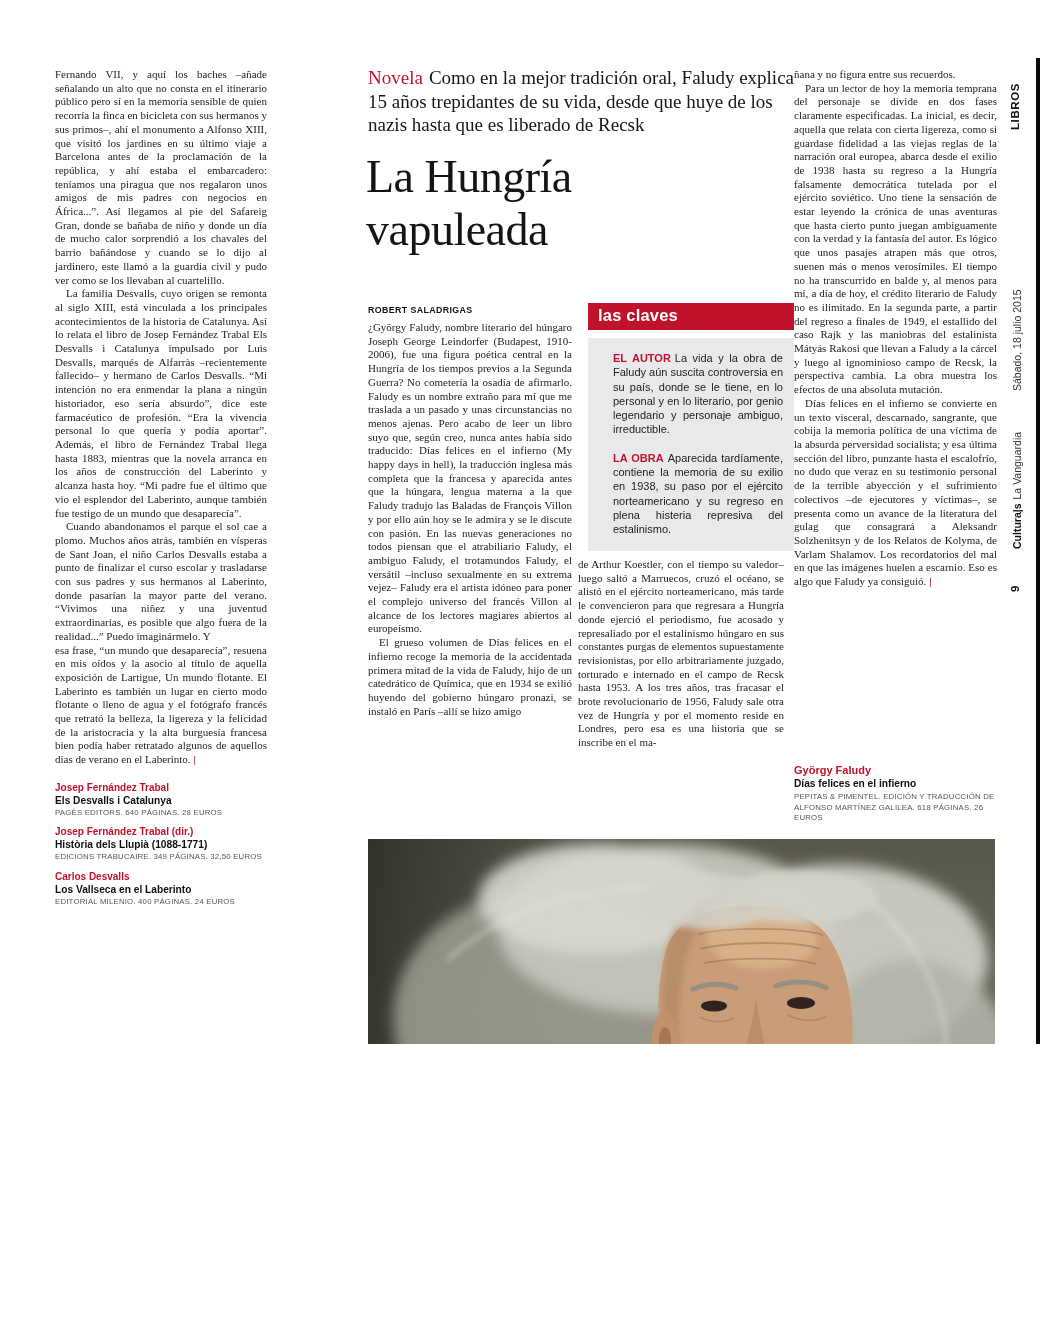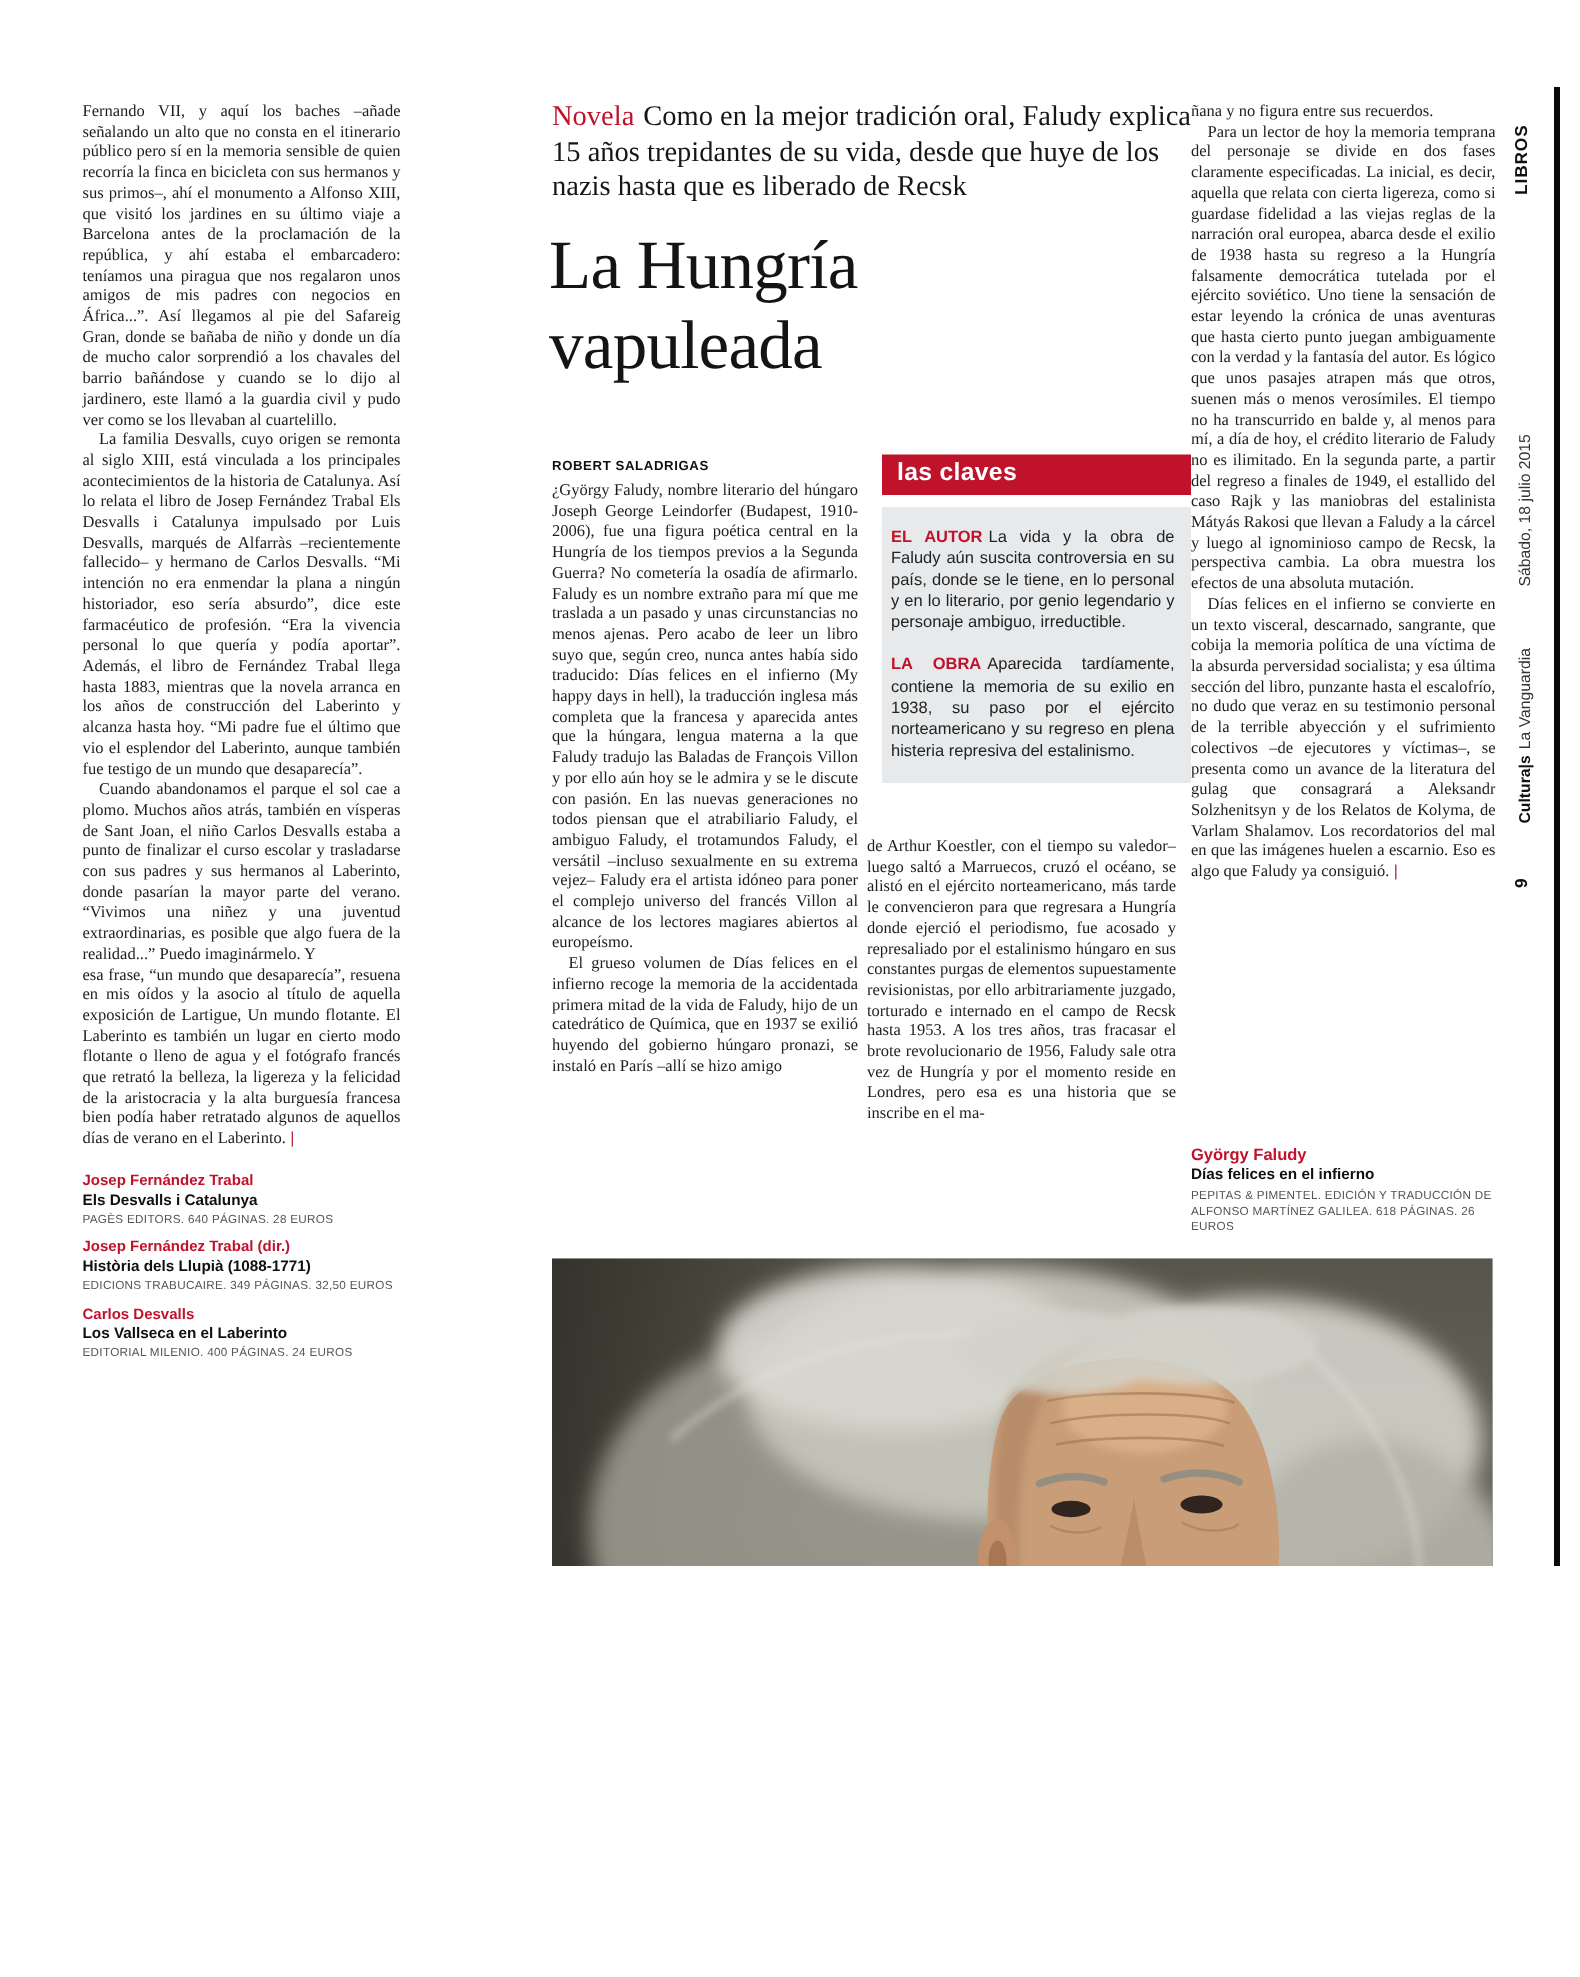--- a/index.html
+++ b/index.html
@@ -33,21 +33,21 @@
 
   
   .col1{position:absolute;left:368px;top:321px;width:204px;height:504px;overflow:hidden;}
   .col2{position:absolute;left:578px;top:558px;width:206px;height:268px;overflow:hidden;}
   .col3{position:absolute;left:794px;top:68px;width:203px;height:694px;overflow:hidden;}
 
   
   .claves{position:absolute;left:588px;top:303px;width:206px;font-family:"Liberation Sans",sans-serif;}
   .claves-bar{background:#c0122b;color:#fff;font-weight:bold;font-size:16.5px;
               padding:3px 10px 5px 10px;letter-spacing:.2px;}
-  .claves-box{background:#e7e9eb;margin-top:8px;padding:13px 11px 14px 6px;}
+  .claves-box{background:#e7e9eb;margin-top:8px;padding:13px 11px 14px 25px;}
   .claves-item{margin:0;font-size:11px;line-height:14.3px;color:#222;text-align:justify;}
   .claves-item + .claves-item{margin-top:14px;}
   .claves-label{color:#c0122b;font-weight:bold;margin-right:4px;}
 
   
   .featured-book{position:absolute;left:794px;top:764px;width:203px;font-family:"Liberation Sans",sans-serif;}
   .featured-book .author{color:#c0122b;font-weight:bold;font-size:11px;line-height:13px;}
   .featured-book .title{color:#101010;font-weight:bold;font-size:10.2px;line-height:13px;}
   .featured-book .details{color:#555;font-size:7.8px;line-height:10.5px;letter-spacing:.2px;margin-top:2px;}
 
@@ -98,21 +98,21 @@
   </div>
 
   <div class="kicker">
     <span class="kicker-genre">Novela</span><span>Como en la mejor tradición oral, Faludy explica 15 años trepidantes de su vida, desde que huye de los nazis hasta que es liberado de Recsk</span>
   </div>
   <h1 class="headline" style="margin:0;font-weight:500;">La Hungría vapuleada</h1>
   <div class="byline">ROBERT SALADRIGAS</div>
 
   <div class="col1 bodycol">
     <p>¿György Faludy, nombre literario del húngaro Joseph George Leindorfer (Budapest, 1910-2006), fue una figura poética central en la Hungría de los tiempos previos a la Segunda Guerra? No cometería la osadía de afirmarlo. Faludy es un nombre extraño para mí que me traslada a un pasado y unas circunstancias no menos ajenas. Pero acabo de leer un libro suyo que, según creo, nunca antes había sido traducido: Días felices en el infierno (My happy days in hell), la traducción inglesa más completa que la francesa y aparecida antes que la húngara, lengua materna a la que Faludy tradujo las Baladas de François Villon y por ello aún hoy se le admira y se le discute con pasión. En las nuevas generaciones no todos piensan que el atrabiliario Faludy, el ambiguo Faludy, el trotamundos Faludy, el versátil –incluso sexualmente en su extrema vejez– Faludy era el artista idóneo para poner el complejo universo del francés Villon al alcance de los lectores magiares abiertos al europeísmo.</p>
-    <p class="ind">El grueso volumen de Días felices en el infierno recoge la memoria de la accidentada primera mitad de la vida de Faludy, hijo de un catedrático de Química, que en 1937 se exilió huyendo del gobierno húngaro pronazi, se instaló en París –allí se hizo amigo</p>
+    <p class="ind">El grueso volumen de Días felices en el infierno recoge la memoria de la accidentada primera mitad de la vida de Faludy, hijo de un catedrático de Química, que en 1934 se exilió huyendo del gobierno húngaro pronazi, se instaló en París –allí se hizo amigo</p>
   </div>
 
   <div class="claves">
     <div class="claves-bar">las claves</div>
     <div class="claves-box">
       <p class="claves-item"><span class="claves-label">EL AUTOR</span><span>La vida y la obra de Faludy aún suscita controversia en su país, donde se le tiene, en lo personal y en lo literario, por genio legendario y personaje ambiguo, irreductible.</span></p>
       <p class="claves-item"><span class="claves-label">LA OBRA</span><span>Aparecida tardíamente, contiene la memoria de su exilio en 1938, su paso por el ejército norteamericano y su regreso en plena histeria represiva del estalinismo.</span></p>
     </div>
   </div>
 

